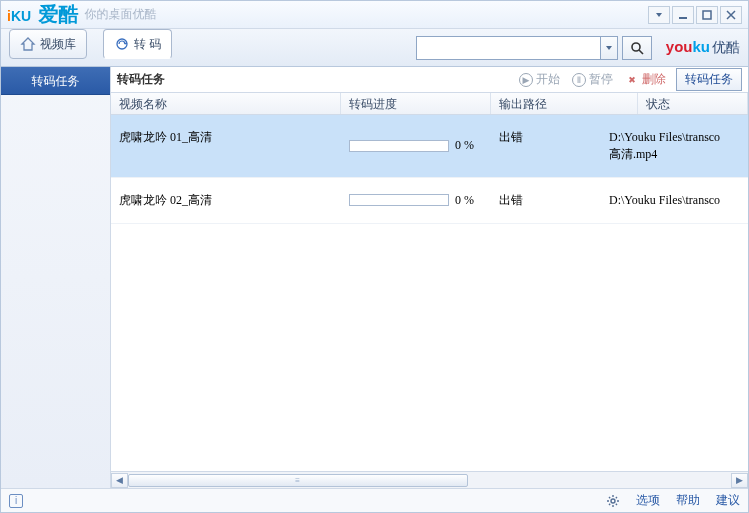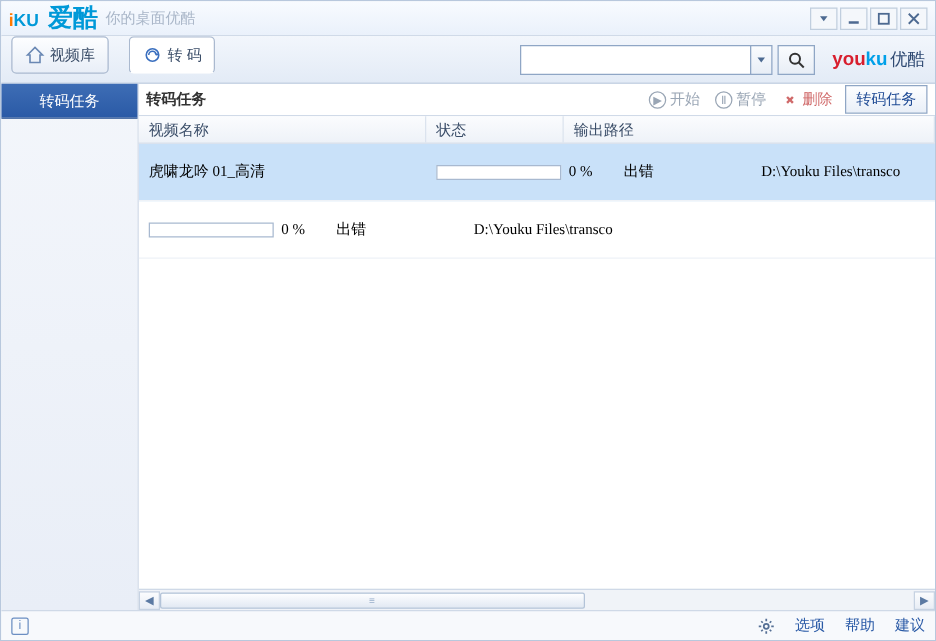--- a/index.html
+++ b/index.html
@@ -147,37 +147,40 @@
         </span>
       <span class="sub-btn del danger">
           <span class="ico">✖</span>
           <span>删除</span>
         </span>
       <span class="new-btn">转码任务</span>
     </div>
 
     <div class="table-head">
       <div class="th col1">视频名称</div>
+      <div class="th col2">转码进度</div>
+      <div class="th col4">输出路径</div>
       <div class="th col3">状态</div>
-      <div class="th col4">输出路径</div>
     </div>
 
     <div class="rows">
       <div class="row selected">
         <div class="cell col1">虎啸龙吟 01_高清</div>
         <div class="cell col2 progress-cell">
           <div class="progress-bar"></div>
           <span>0 %</span>
         </div>
         <div class="cell col3">出错</div>
         <div class="cell col4 output-cell">
           <div>D:\Youku Files\transco</div>
+          <div>高清.mp4</div>
         </div>
       </div>
       <div class="row">
+        <div class="cell col1">虎啸龙吟 02_高清</div>
         <div class="cell col2 progress-cell">
           <div class="progress-bar"></div>
           <span>0 %</span>
         </div>
         <div class="cell col3">出错</div>
         <div class="cell col4 output-cell">
           <div>D:\Youku Files\transco</div>
         </div>
       </div>
     </div>

